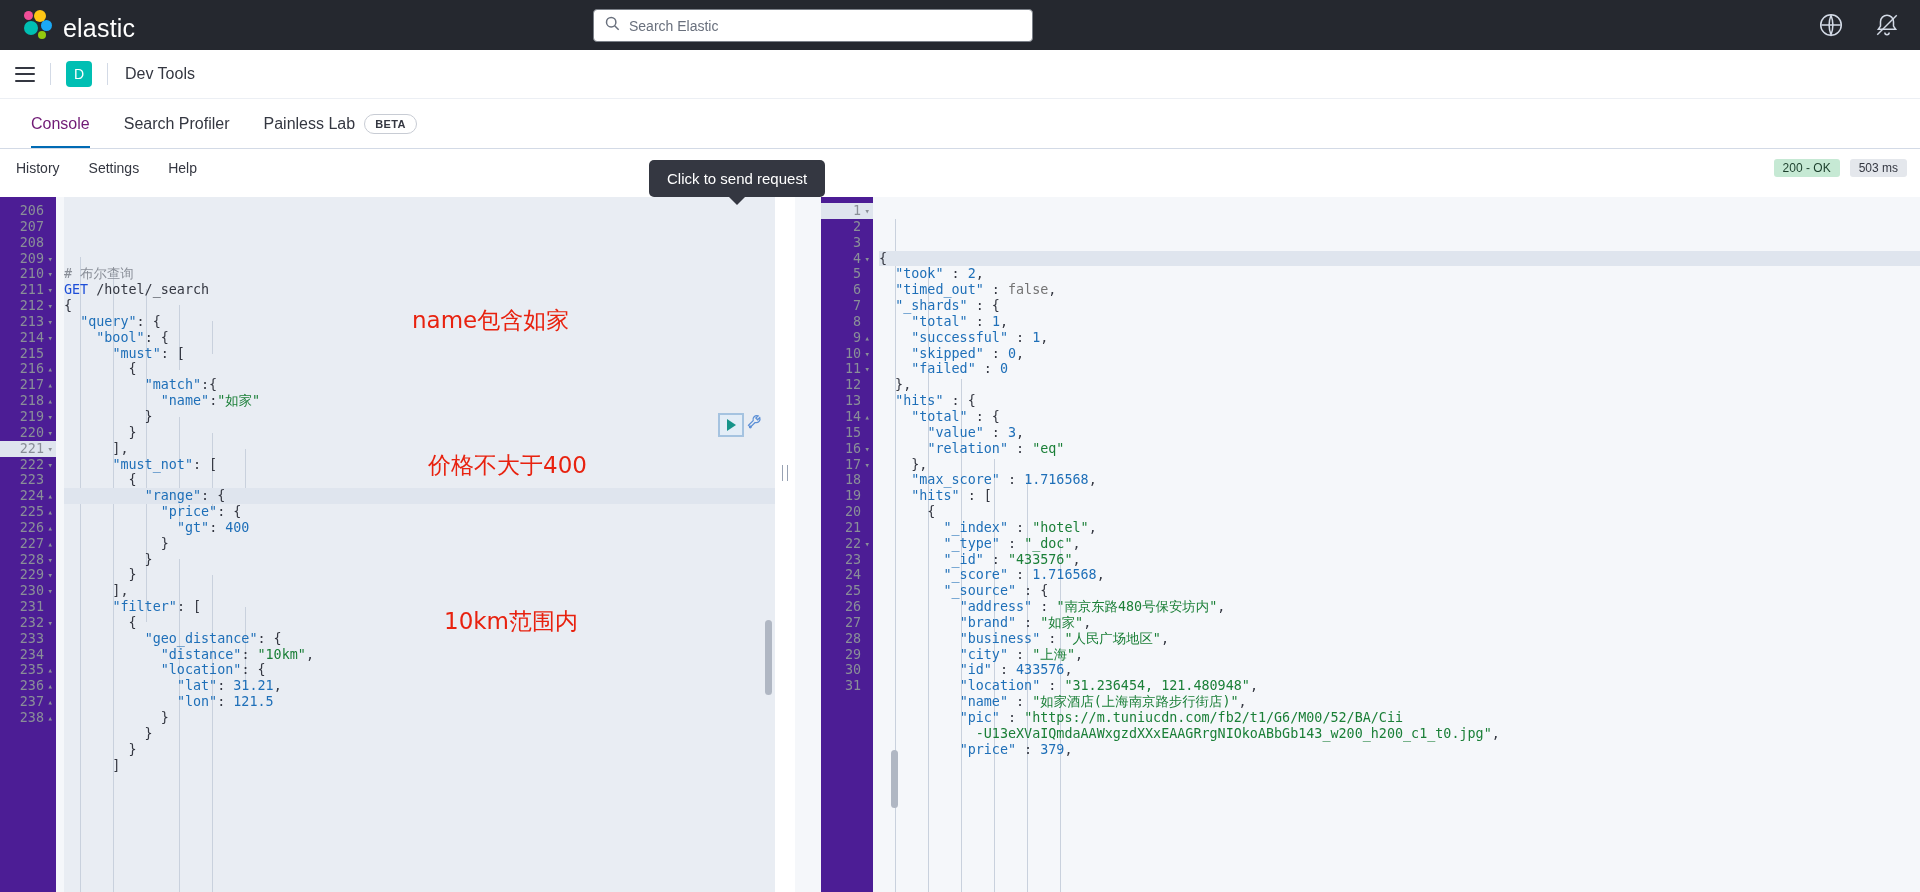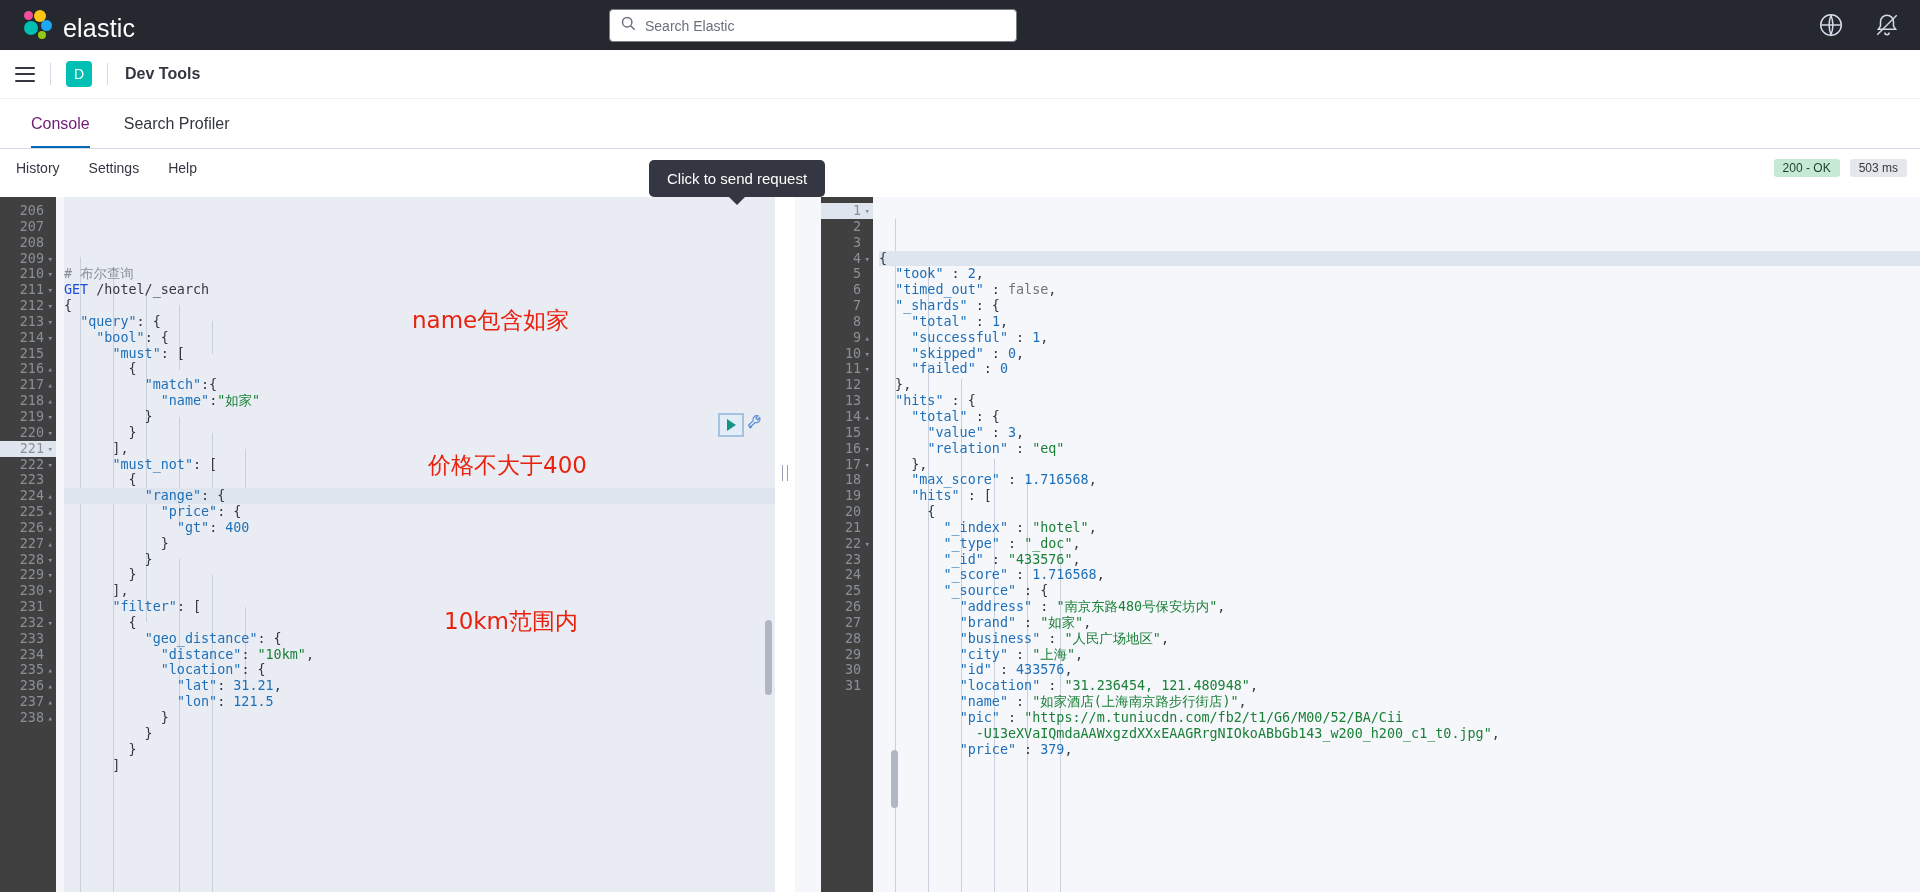--- a/index.html
+++ b/index.html
@@ -20,22 +20,22 @@
   .elastic-logo { width: 30px; height: 30px; position: relative; }
   .elastic-logo span { position: absolute; border-radius: 50%; display: block; }
   .el-pink   { width: 9px;  height: 9px;  background: #f04e98; left: 2px;  top: 1px; }
   .el-yellow { width: 12px; height: 12px; background: #fec514; left: 12px; top: 0px; }
   .el-blue   { width: 11px; height: 11px; background: #1ba9f5; left: 19px; top: 10px; }
   .el-teal   { width: 14px; height: 14px; background: #00bfb3; left: 2px;  top: 11px; }
   .el-green  { width: 8px;  height: 8px;  background: #93c90e; left: 16px; top: 21px; }
   .brand-text { color: #fff; font-size: 25px; letter-spacing: .2px; font-weight: 400; margin-top: 7px; }
 
   .search-wrap {
-    position: absolute; left: 609px; top: 9px;
-    width: 408px; height: 33px;
+    position: absolute; left: 593px; top: 9px;
+    width: 440px; height: 33px;
   }
   .search-box {
     width: 100%; height: 100%;
     background: #ffffff; border: 1px solid #7a7f87;
     border-radius: 4px;
     display: flex; align-items: center; gap: 9px; padding: 0 11px;
   }
   .search-box .mag { flex: 0 0 auto; }
   .search-ph { color: #69707d; font-size: 14px; }
 
@@ -50,21 +50,21 @@
   }
   .hamburger { width: 20px; height: 15px; margin-left: 15px; display: flex; flex-direction: column; justify-content: space-between; cursor: pointer; }
   .hamburger i { display: block; height: 2px; background: #343741; border-radius: 1px; }
   .vdiv { width: 1px; height: 22px; background: #d3dae6; margin: 0 15px; }
   .space-badge {
     width: 26px; height: 26px; border-radius: 4px;
     background: #00bfb3; color: #fff;
     display: flex; align-items: center; justify-content: center;
     font-size: 14px; font-weight: 400;
   }
-  .app-title { font-size: 16px; color: #343741; font-weight: 700; margin-left: 2px; }
+  .app-title { font-size: 16px; color: #343741; font-weight: 400; margin-left: 2px; }
 
   
   .tabbar {
     height: 50px; background: #fff;
     display: flex; align-items: stretch;
     padding-left: 14px;
     border-bottom: 1px solid #d3dae6;
   }
   .tab {
     display: flex; align-items: center; gap: 9px;
@@ -111,21 +111,21 @@
   .grip i { width: 1px; background: #98a2b3; }
   .pane-right { flex: 1; }
 
   .code {
     font-family: "DejaVu Sans Mono", "Liberation Mono", monospace;
     font-size: 13.4px; line-height: 15.85px;
     white-space: pre;
   }
   .gutter {
     position: absolute; top: 0; left: 0; width: 56px; height: 100%;
-    background: #404040; text-align: right;
+    background: #4c1d95; text-align: right;
     padding-top: 6px;
   }
   .gutter .gl { color: #8a8f98; padding-right: 12px; position: relative; }
   .gutter .gl .fold {
     position: absolute; right: 3px; top: 1px; font-size: 9px; color: #8a8f98;
   }
   .gutter.right-gutter { left: 26px; width: 52px; }
 
   .content {
     position: absolute; top: 0; left: 64px; right: 0; height: 100%;
@@ -237,20 +237,24 @@
   <div class="vdiv"></div>
   <div class="app-title">Dev Tools</div>
 </div>
 
 <div class="tabbar">
   <div class="tab active">
     <span>Console</span>
   </div>
   <div class="tab">
     <span>Search Profiler</span>
+  </div>
+  <div class="tab">
+    <span>Painless Lab</span>
+    <span class="beta-pill">BETA</span>
   </div>
 </div>
 
 <div class="console-toolbar">
   <span class="tool-link">History</span>
   <span class="tool-link">Settings</span>
   <span class="tool-link">Help</span>
   <div class="badges">
     <span class="badge badge-ok">200 - OK</span>
     <span class="badge badge-ms">503 ms</span>

